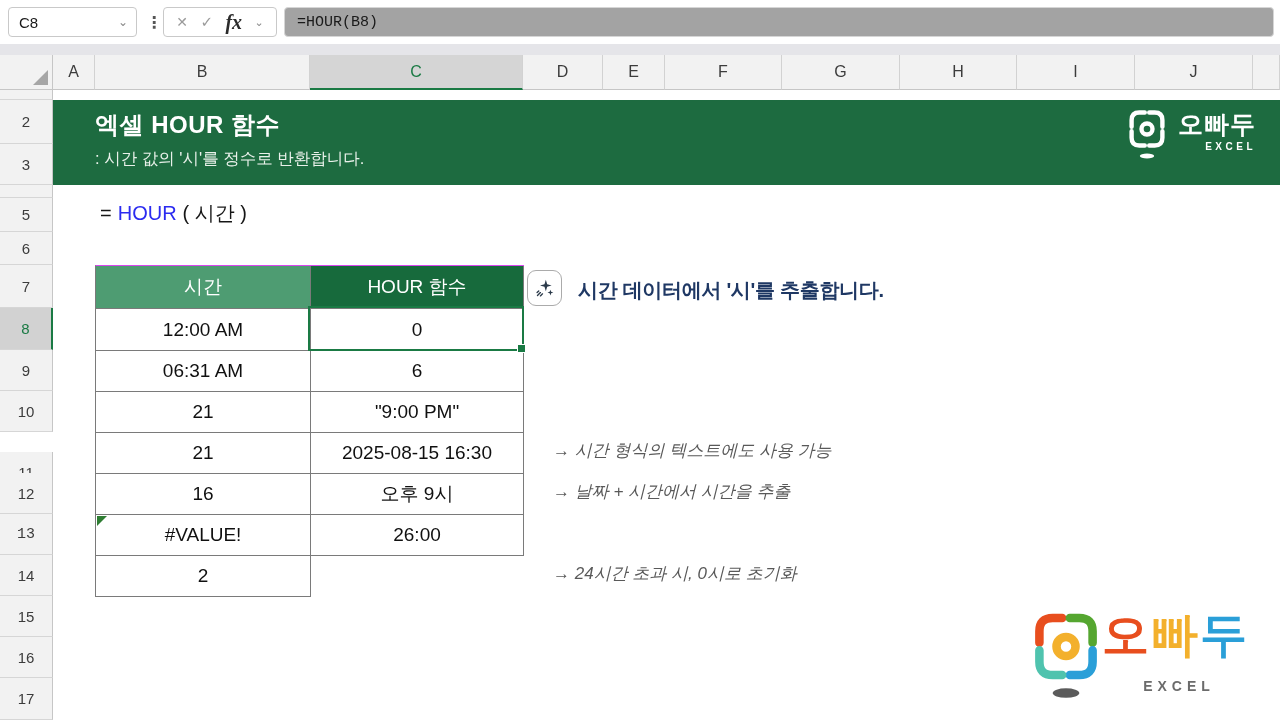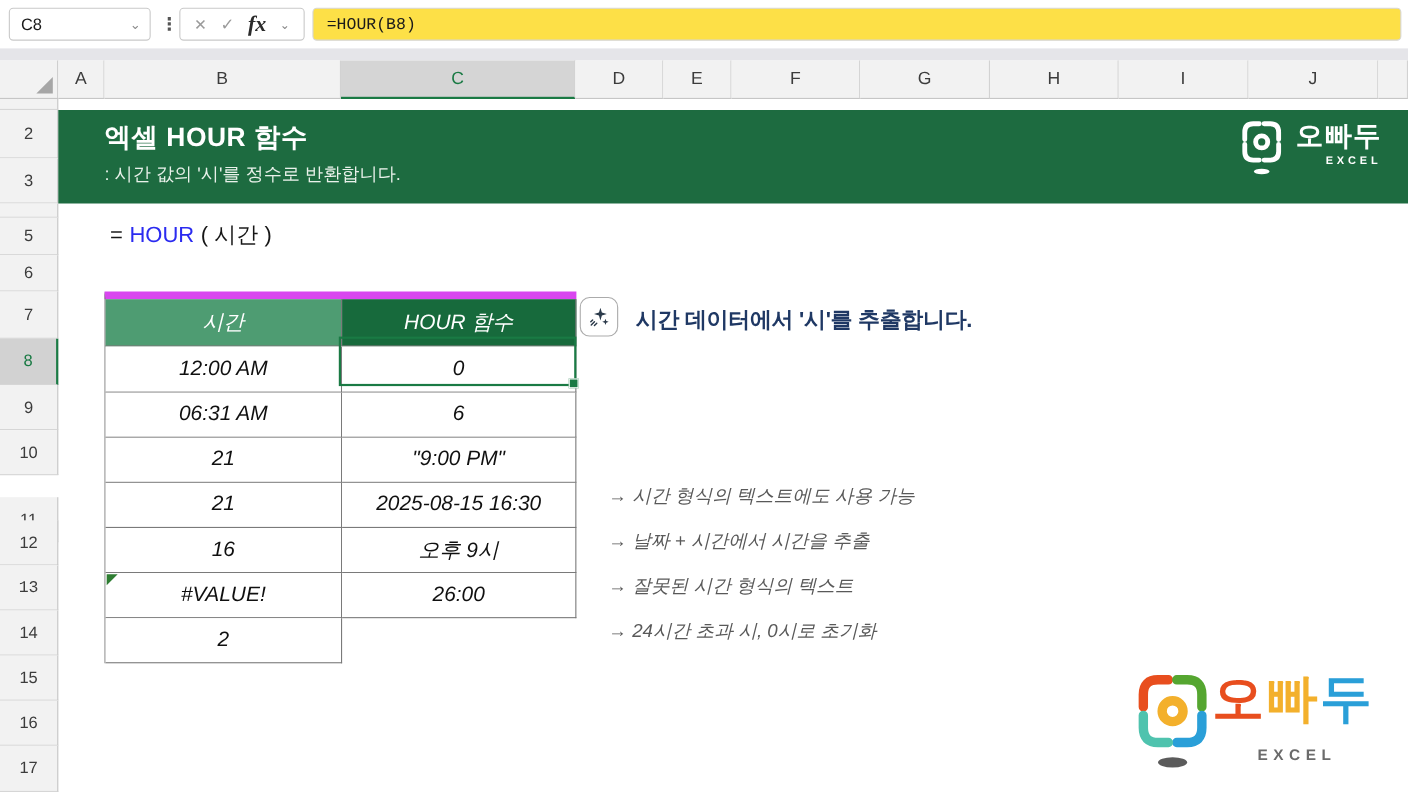--- a/index.html
+++ b/index.html
@@ -17,21 +17,21 @@
         color:#555;font-size:16px;font-weight:bold;}
   .fxbox{position:absolute;left:163px;top:7px;width:114px;height:30px;border:1px solid #c9c9c9;
          border-radius:4px;display:flex;align-items:center;justify-content:space-evenly;
          box-sizing:border-box;background:#fff;}
   .fxbox .x{color:#9a9a9a;font-size:14px;}
   .fxbox .ck{color:#9a9a9a;font-size:15px;}
   .fxbox .fx{color:#2b2b2b;font-size:20px;font-style:italic;font-family:"Liberation Serif","DejaVu Serif",serif;font-weight:bold;}
   .fxbox .chev{color:#8a8a8a;font-size:11px;}
   .formulabox{position:absolute;left:284px;top:7px;width:990px;height:30px;border:1px solid #d6d6d6;
               border-radius:4px;display:flex;align-items:center;padding-left:12px;box-sizing:border-box;
-              font-family:"Liberation Mono","DejaVu Sans Mono",monospace;font-size:15px;color:#1a1a1a;background:#fde047;}
+              font-family:"Liberation Mono","DejaVu Sans Mono",monospace;font-size:15px;color:#1a1a1a;background:#a3a3a3;}
   .strip{position:absolute;left:0;top:44px;width:1280px;height:11px;background:#e5e5e9;}
 
   
   .colcell{position:absolute;top:55px;height:35px;background:#f2f2f2;border-right:1px solid #d2d2d2;
            border-bottom:1px solid #c6c6c6;box-sizing:border-box;display:flex;align-items:center;
            justify-content:center;font-size:16px;color:#3c3c3c;}
   .colcell.sel{background:#d5d5d5;color:var(--selection-green,#1a7a44);
                border-bottom:2px solid var(--selection-green,#1a7a44);}
   .corner{position:absolute;left:0;top:55px;width:53px;height:35px;background:#f2f2f2;
           border-right:1px solid #c6c6c6;border-bottom:1px solid #c6c6c6;box-sizing:border-box;}
@@ -55,21 +55,21 @@
   .banner-logo .txt{display:flex;flex-direction:column;align-items:flex-end;}
   .banner-logo .big{font-size:25px;font-weight:bold;line-height:30px;letter-spacing:1px;}
   .banner-logo .small{font-size:10px;font-weight:bold;letter-spacing:3.5px;margin-top:2px;}
 
   
   .syntax{position:absolute;left:100px;top:200px;font-size:20px;font-weight:500;color:#161616;}
   .syntax .fn{color:var(--function-blue,#2b2bf0);margin:0 6px;}
 
   
   .tbl{position:absolute;left:95px;top:265px;display:grid;grid-template-columns:215px 213px;
-       grid-template-rows:43px 42px repeat(6,41px);border-top:7px solid #d946ef;border-left:1px solid #7a7a7a;font-style:italic;}
+       grid-template-rows:43px 42px repeat(6,41px);border-top:1px solid #d946ef;border-left:1px solid #7a7a7a;}
   .tbl .c{border-right:1px solid #7a7a7a;border-bottom:1px solid #7a7a7a;box-sizing:border-box;
           display:flex;align-items:center;justify-content:center;font-size:19px;color:#101010;
           background:#fff;position:relative;}
   .tbl .th1{background:var(--header-light-green,#4e9c72);color:#fff;}
   .tbl .th2{background:var(--header-dark-green,#176a3c);color:#fff;}
   .err-tri{position:absolute;left:1px;top:1px;width:0;height:0;
            border-top:10px solid #2e7d32;border-right:10px solid transparent;}
 
   
   .selbox{position:absolute;left:308px;top:306px;width:216px;height:45px;
@@ -247,21 +247,20 @@
         <line x1="3" y1="21" x2="6.5" y2="17.5"></line>
         <line x1="6.5" y1="21.5" x2="9" y2="19"></line>
         <line x1="2.5" y1="17.5" x2="4.5" y2="15.5"></line>
       </g>
     </svg>
   </div>
 
   <div class="heading">시간 데이터에서 '시'를 추출합니다.</div>
   <div class="note" style="top:439px;">→ 시간 형식의 텍스트에도 사용 가능</div>
   <div class="note" style="top:480px;">→ 날짜 + 시간에서 시간을 추출</div>
-  <div class="note" style="top:521px;">→ 잘못된 시간 형식의 텍스트</div>
   <div class="note" style="top:562px;">→ 24시간 초과 시, 0시로 초기화</div>
 
   <svg class="abs" style="left:1028px;top:612px;" width="76" height="88" viewBox="0 0 80 92">
     <g fill="none" stroke-width="9" stroke-linecap="round">
       <path d="M12 32 V20 Q12 6 26 6 H36" stroke="#e84e1e"></path>
       <path d="M44 6 H54 Q68 6 68 20 V32" stroke="#55a630"></path>
       <path d="M68 40 V52 Q68 66 54 66 H44" stroke="#2a9fd8"></path>
       <path d="M36 66 H26 Q12 66 12 52 V40" stroke="#4fc3ae"></path>
       <circle cx="40" cy="36" r="10" stroke="#f3b02c"></circle>
     </g>

